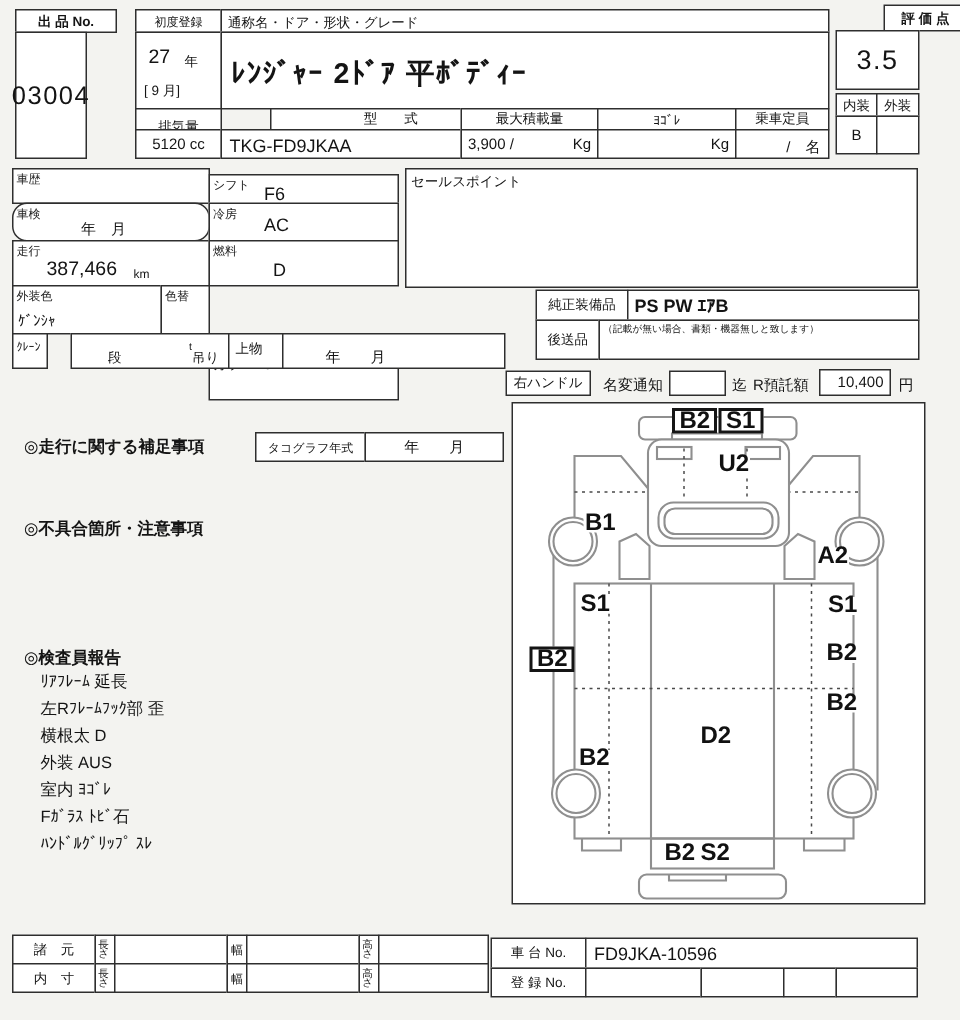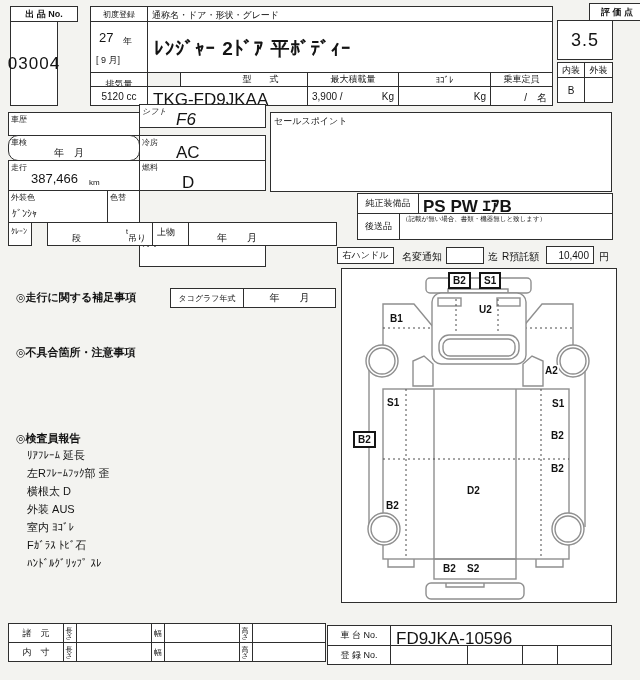--- a/index.html
+++ b/index.html
@@ -5,35 +5,35 @@
   html,body{margin:0;padding:0;}
   body{
     width:640px;height:680px;position:relative;overflow:hidden;
     background:#f3f3f0;color:#141414;
     font-family:"Liberation Sans","DejaVu Sans",sans-serif;
   }
   .cell{position:absolute;box-sizing:border-box;border:1px solid #2e2e2e;background:#fff;}
   .txt{position:absolute;white-space:nowrap;}
   .ctr{display:flex;align-items:center;justify-content:center;}
   .lblTop{position:absolute;top:1px;left:2px;font-size:8px;color:#222;}
-  .f8{font-size:8px;}.f9{font-size:9px;}.f10{font-size:10px;}.f12{font-size:17px;}.f13{font-size:13px;}
+  .f8{font-size:8px;}.f9{font-size:9px;}.f10{font-size:10px;}.f12{font-size:12px;}.f13{font-size:13px;}
   .big{font-size:17px;letter-spacing:1px;}
   .title{font-size:19px;font-weight:600;letter-spacing:1px;}
   .score{font-size:18px;letter-spacing:1px;}
   .hdr{font-weight:600;}
   .note-hd{font-size:11px;font-weight:600;}
   .insp{font-size:11px;line-height:18px;}
   
   #diagram{position:absolute;left:341px;top:268px;width:276px;height:335px;
            box-sizing:border-box;border:1px solid #2e2e2e;background:#fff;}
   #diagram svg{position:absolute;left:0;top:0;}
   .body-line{stroke:#8f8f8f;stroke-width:1.4;fill:none;}
   .body-fill{stroke:#8f8f8f;stroke-width:1.4;fill:#fff;}
   .dot{stroke:#4a4a4a;stroke-width:1;fill:none;stroke-dasharray:2 3;}
-  .dlabel{position:absolute;font-size:10px;font-weight:700;color:#111;
+  .dlabel{position:absolute;font-size:16px;font-weight:700;color:#111;
           background:#fff;padding:0 1px;line-height:12px;}
   .dbox{border:2px solid #151515;padding:0 3px;line-height:13px;}
   .stack{font-size:7px;line-height:6.5px;word-break:break-all;display:block;width:9px;margin:2px auto 0;}
   .tsup{font-size:7px;vertical-align:top;position:relative;top:-4px;}
 </style>
 </head>
 <body>
 
 <div class="cell ctr f9 hdr" style="left:10px;top:6px;width:68px;height:16px;">出 品 No.</div>
 <div class="cell ctr big" style="left:10px;top:21px;width:48px;height:85px;">03004</div>
@@ -79,21 +79,21 @@
 <div class="cell ctr f9 hdr" style="left:557px;top:3px;width:56px;height:18px;margin-left:32px;">評 価 点</div>
 <div class="cell ctr score" style="left:557px;top:20px;width:56px;height:40px;">3.5</div>
 <div class="cell ctr f9" style="left:557px;top:62px;width:28px;height:16px;">内装</div>
 <div class="cell ctr f9" style="left:584px;top:62px;width:29px;height:16px;">外装</div>
 <div class="cell ctr f10" style="left:557px;top:77px;width:28px;height:26px;">B</div>
 <div class="cell ctr f10" style="left:584px;top:77px;width:29px;height:26px;"></div>
 
 <div class="cell" style="left:8px;top:112px;width:132px;height:24px;">
   <span class="lblTop">車歴</span>
 </div>
-<div class="cell" style="left:139px;top:104px;width:127px;height:24px;font-style:italic;">
+<div class="cell" style="left:139px;top:116px;width:127px;height:24px;">
   <span class="lblTop">シフト</span>
   <span class="txt f12" style="left:36px;top:5px;">F6</span>
 </div>
 
 <div class="cell" style="left:8px;top:135px;width:132px;height:26px;border-radius:10px;">
   <span class="lblTop">車検</span>
   <span class="txt f10" style="left:45px;top:10px;">年　月</span>
 </div>
 <div class="cell" style="left:139px;top:135px;width:127px;height:26px;">
   <span class="lblTop">冷房</span>
@@ -223,21 +223,21 @@
 
     <rect class="body-line" x="92" y="290" width="82" height="20"></rect>
 
     <rect class="body-fill" x="84" y="314" width="98" height="16" rx="5"></rect>
     <polyline class="body-line" points="104,314 104,318 142,318 142,314"></polyline>
   </svg>
 
   <span class="dlabel dbox" style="left:106px;top:3px;">B2</span>
   <span class="dlabel dbox" style="left:137px;top:3px;">S1</span>
   <span class="dlabel" style="left:136px;top:35px;">U2</span>
-  <span class="dlabel" style="left:47px;top:44px;text-align:right;">B1</span>
+  <span class="dlabel" style="left:47px;top:74px;text-align:right;">B1</span>
   <span class="dlabel" style="left:202px;top:96px;">A2</span>
   <span class="dlabel" style="left:44px;top:128px;">S1</span>
   <span class="dlabel" style="left:209px;top:129px;">S1</span>
   <span class="dlabel dbox" style="left:11px;top:162px;">B2</span>
   <span class="dlabel" style="left:208px;top:161px;">B2</span>
   <span class="dlabel" style="left:208px;top:194px;">B2</span>
   <span class="dlabel" style="left:124px;top:216px;">D2</span>
   <span class="dlabel" style="left:43px;top:231px;">B2</span>
   <span class="dlabel" style="left:100px;top:294px;">B2</span>
   <span class="dlabel" style="left:124px;top:294px;">S2</span>

